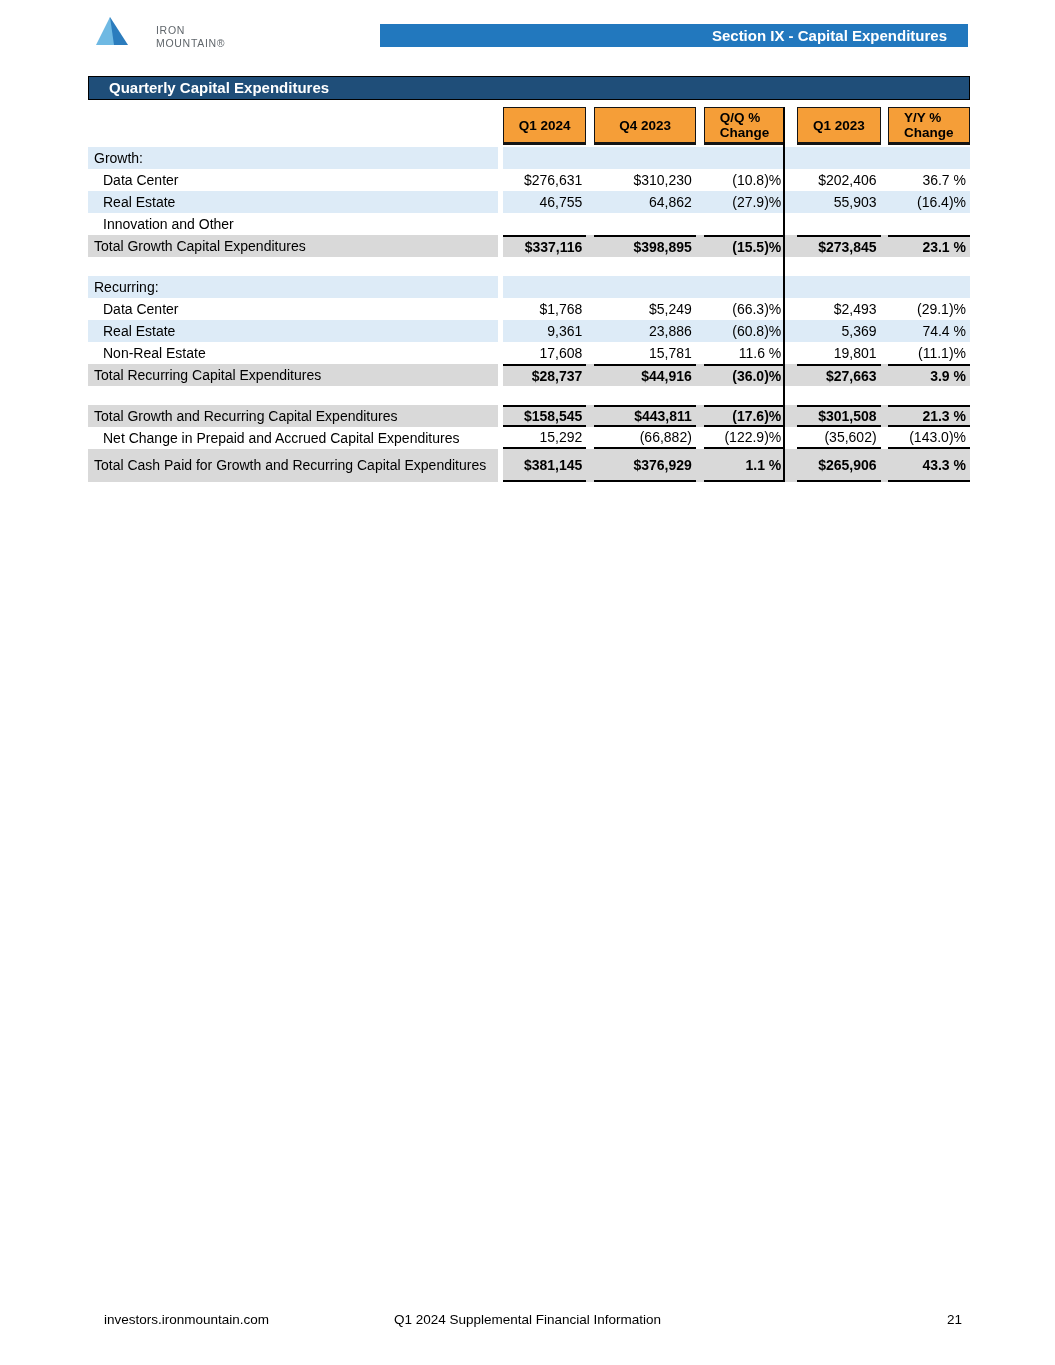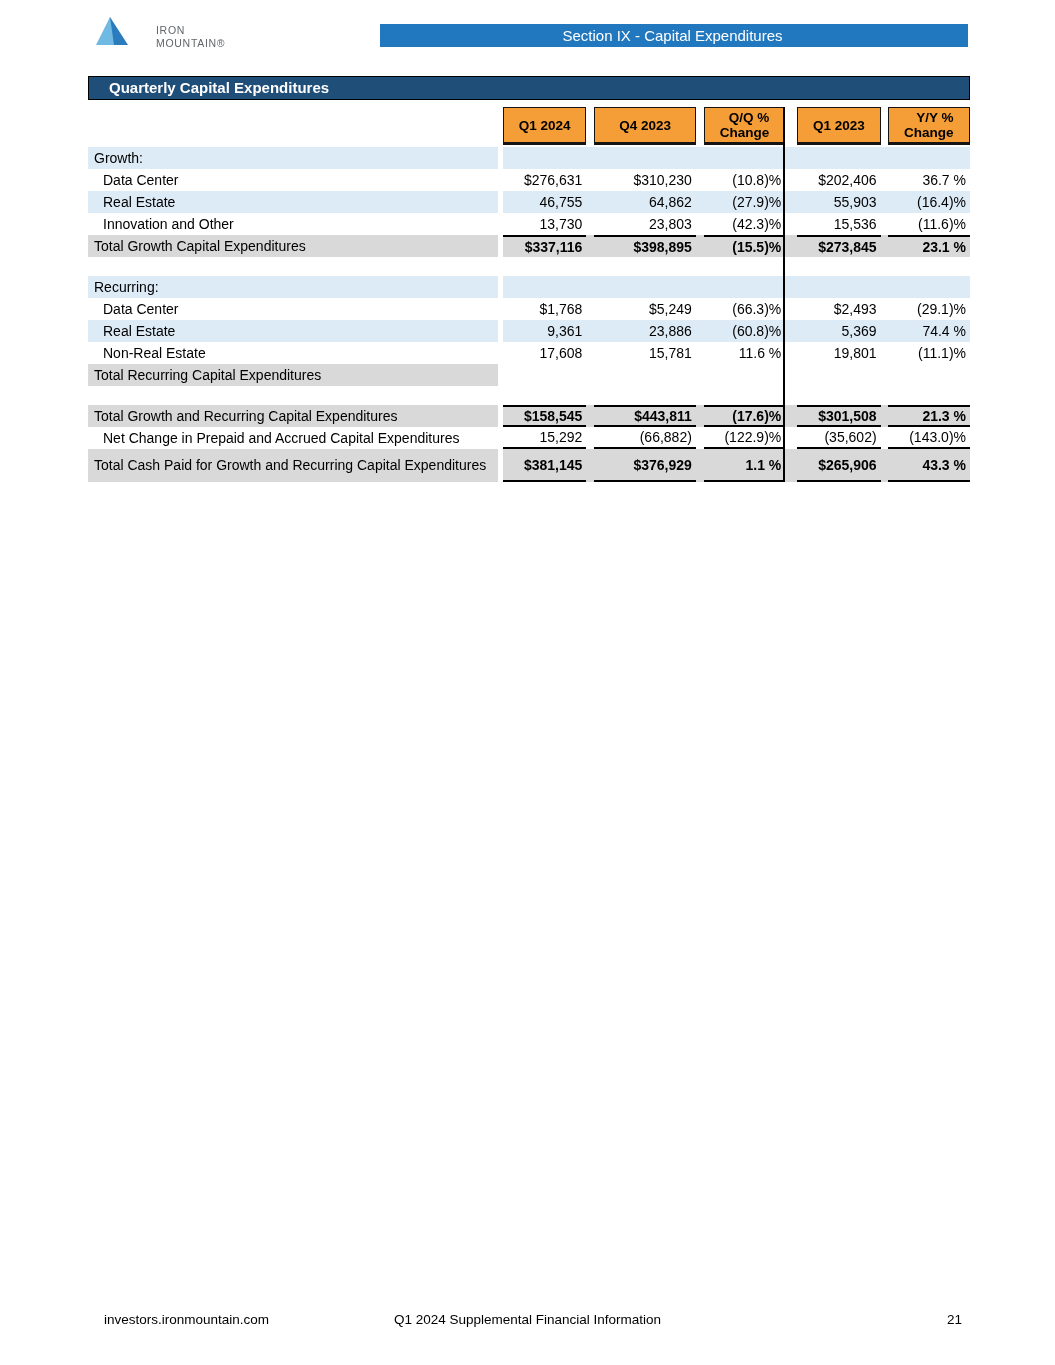--- a/index.html
+++ b/index.html
@@ -5,33 +5,33 @@
   *{margin:0;padding:0;box-sizing:border-box}
   html,body{background:#fff}
   body{font-family:"Liberation Sans","DejaVu Sans",sans-serif;color:#000}
   .page{position:relative;width:1055px;height:1365px;background:#fff;overflow:hidden}
 
   
   .logo{position:absolute;left:94px;top:15px;display:flex;align-items:flex-start}
   .logo svg{display:block}
   .logo-text{font-size:10.5px;color:#60666B;letter-spacing:.7px;line-height:12.5px;padding-top:9px;margin-left:20px}
   .section-bar{position:absolute;left:380px;top:24px;width:588px;height:23px;background:var(--bar-blue);
-    color:#fff;font-weight:normal;font-size:15px;line-height:23px;text-align:center;padding-right:3px}
+    color:#fff;font-weight:bold;font-size:15px;line-height:23px;text-align:right;padding-right:21px}
 
   
   .title-bar{position:absolute;left:88px;top:76px;width:882px;height:24px;background:var(--navy);
     border:1px solid #000;color:#fff;font-weight:bold;font-size:15px;line-height:21px;padding-left:20px}
 
   
   .table-wrap{position:absolute;left:88px;top:107px;width:882px}
   .hrow{display:flex;height:38px;margin-bottom:2px}
   .label-spacer{width:415px}
   .vals{display:flex;width:467px}
   .hbox{background:var(--orange);border:1px solid #141414;border-bottom-width:3px;display:flex;align-items:center;
-    justify-content:center;text-align:right;font-weight:bold;font-size:13.5px;line-height:15px;white-space:pre-line}
+    justify-content:center;text-align:left;font-weight:bold;font-size:13.5px;line-height:15px;white-space:pre-line}
   .v1{width:87px}.v2{width:106px;margin-left:8px}.v3{width:85px;margin-left:8px}
   .v4{width:87px;margin-left:12px}.v5{width:86px;margin-left:7px}
   .row{display:flex;height:22px}
   .row .label{width:410px;display:flex;align-items:center;font-size:14px;padding-left:15px;line-height:15px}
   .row .gap5{width:5px}
   .cell{display:flex;align-items:center;justify-content:flex-end;font-size:14px;padding-right:4px}
   .row.section .label,.row.total .label{font-weight:normal;padding-left:6px}
   .row.total .cell{font-weight:bold}
   .bg-blue .label,.bg-blue .vals{background:var(--row-blue)}
   .bg-gray .label,.bg-gray .vals{background:var(--row-gray)}
@@ -104,27 +104,20 @@
           <div class="cell v1">46,755</div>
           <div class="cell v2">64,862</div>
           <div class="cell v3">(27.9)%</div>
           <div class="cell v4">55,903</div>
           <div class="cell v5">(16.4)%</div>
         </div>
       </div>
       <div class="row item bg-white">
         <div class="label">Innovation and Other</div>
         <div class="gap5"></div>
-        <div class="vals">
-          <div class="cell v1">13,730</div>
-          <div class="cell v2">23,803</div>
-          <div class="cell v3">(42.3)%</div>
-          <div class="cell v4">15,536</div>
-          <div class="cell v5">(11.6)%</div>
-        </div>
       </div>
       <div class="row total bg-gray lt">
         <div class="label">Total Growth Capital Expenditures</div>
         <div class="gap5"></div>
         <div class="vals">
           <div class="cell v1">$337,116</div>
           <div class="cell v2">$398,895</div>
           <div class="cell v3">(15.5)%</div>
           <div class="cell v4">$273,845</div>
           <div class="cell v5">23.1 %</div>
@@ -165,20 +158,27 @@
           <div class="cell v1">17,608</div>
           <div class="cell v2">15,781</div>
           <div class="cell v3">11.6 %</div>
           <div class="cell v4">19,801</div>
           <div class="cell v5">(11.1)%</div>
         </div>
       </div>
       <div class="row total bg-gray lt">
         <div class="label">Total Recurring Capital Expenditures</div>
         <div class="gap5"></div>
+        <div class="vals">
+          <div class="cell v1">$28,737</div>
+          <div class="cell v2">$44,916</div>
+          <div class="cell v3">(36.0)%</div>
+          <div class="cell v4">$27,663</div>
+          <div class="cell v5">3.9 %</div>
+        </div>
       </div>
       <div class="spacer"></div>
       <div class="row total bg-gray lt lb">
         <div class="label">Total Growth and Recurring Capital Expenditures</div>
         <div class="gap5"></div>
         <div class="vals">
           <div class="cell v1">$158,545</div>
           <div class="cell v2">$443,811</div>
           <div class="cell v3">(17.6)%</div>
           <div class="cell v4">$301,508</div>

